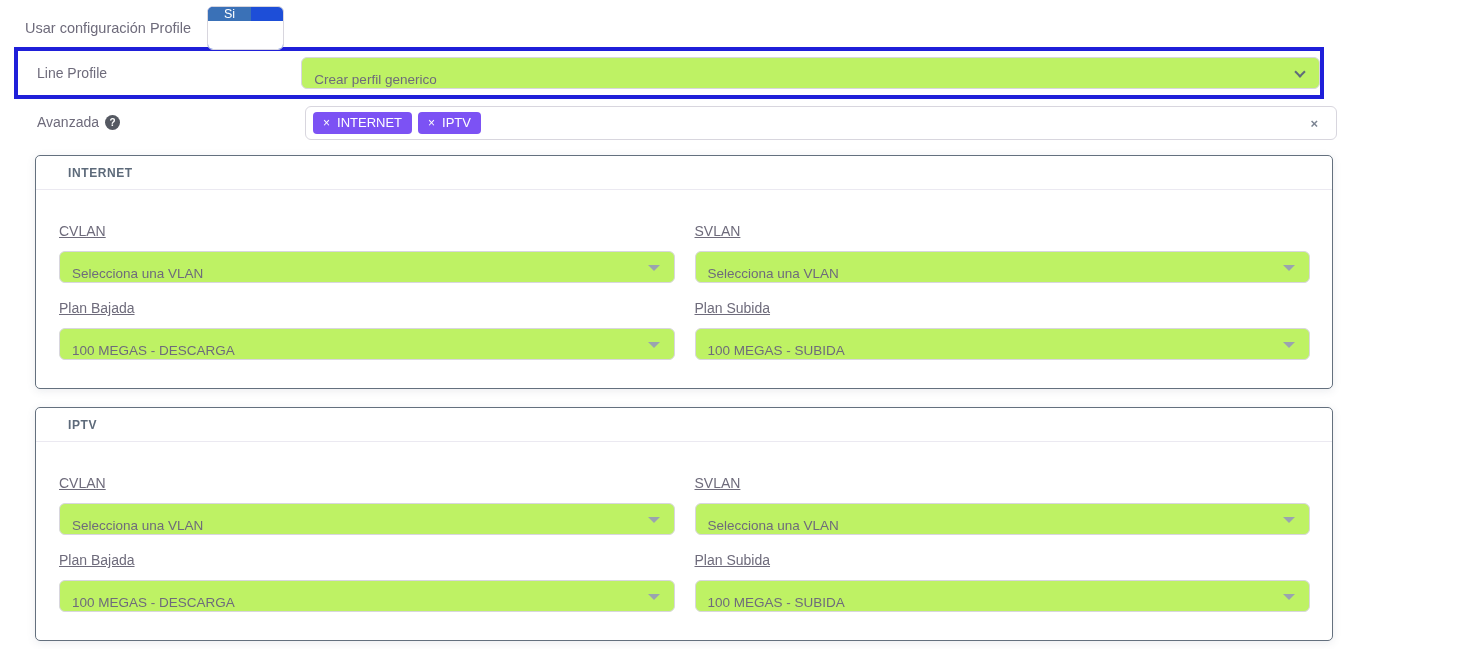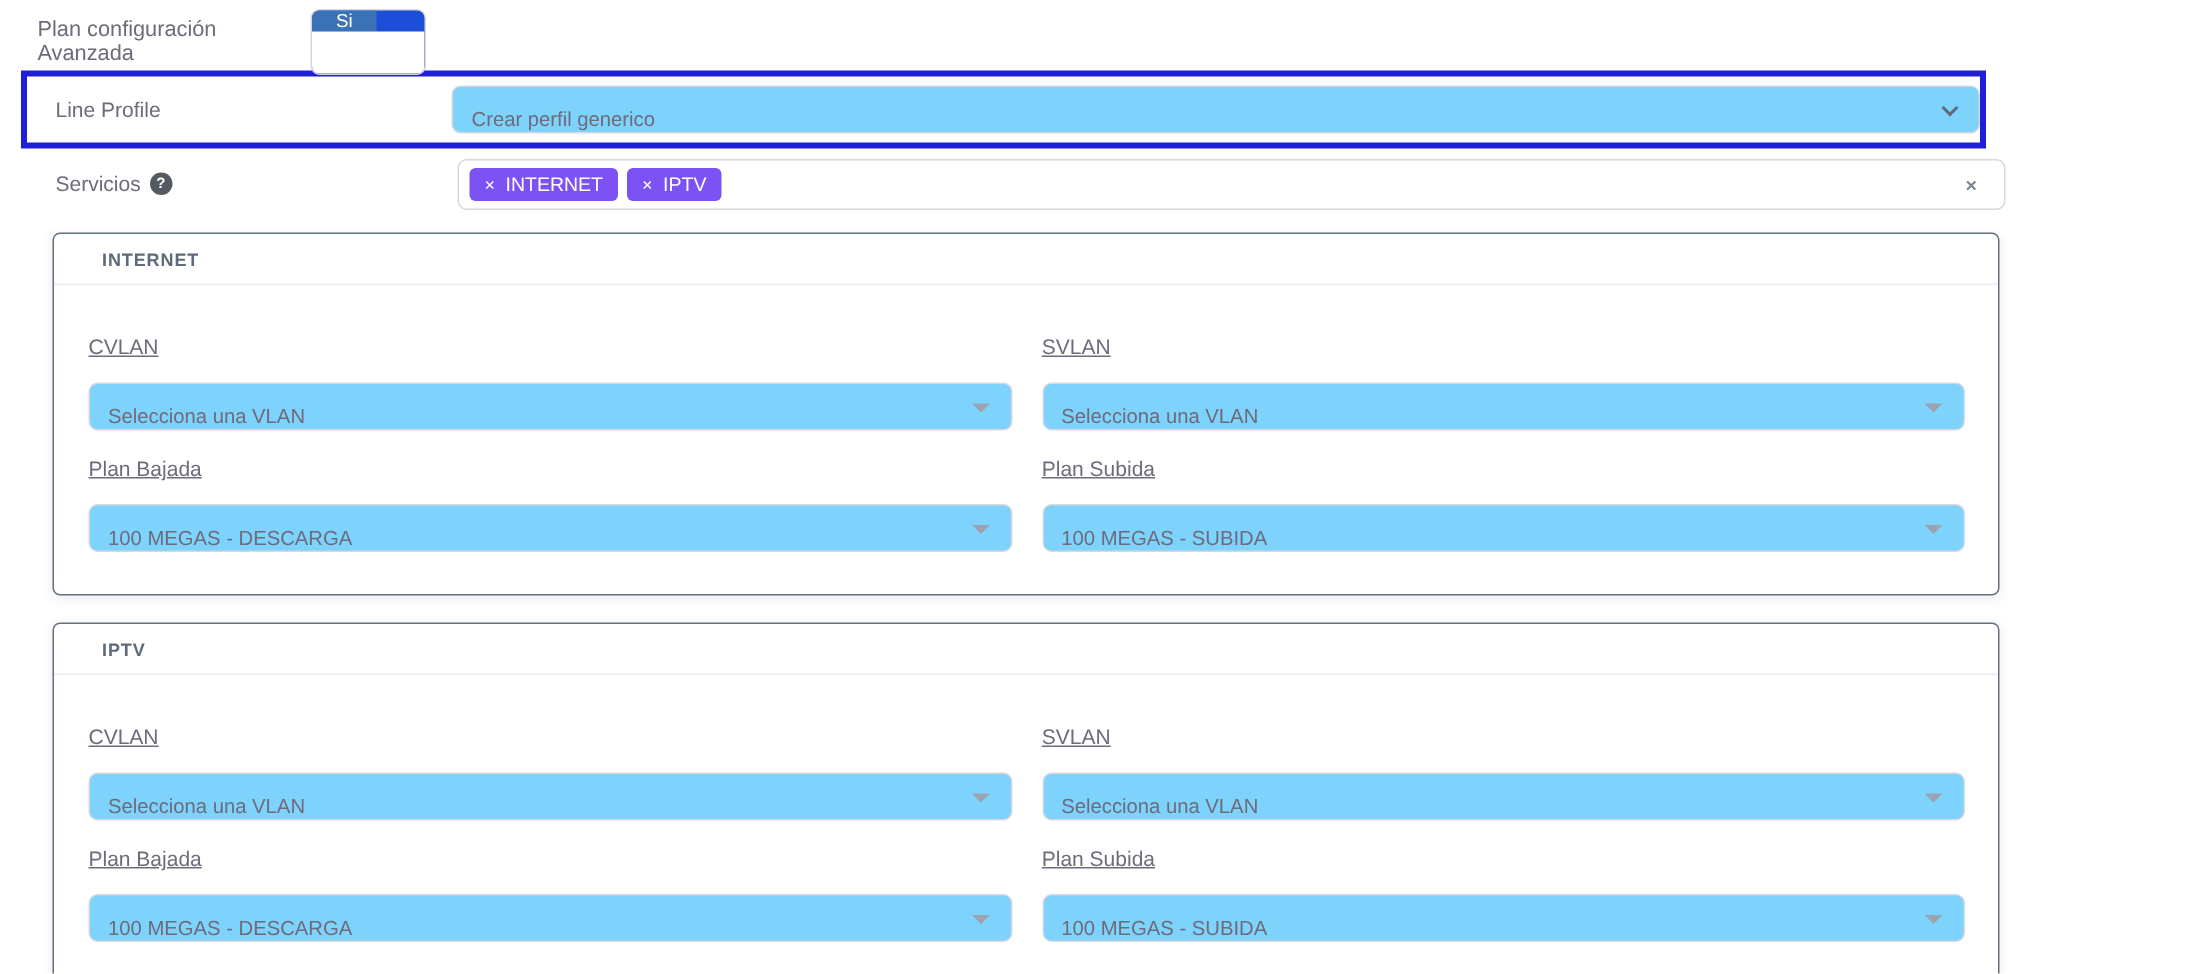--- a/index.html
+++ b/index.html
@@ -27,21 +27,21 @@
 
   
   .highlight-box {
     margin:3px 0 0 14px; width:1310px; height:52px;
     border:4px solid #1f1fd9; background:#fff;
     display:flex; align-items:center;
   }
   .hb-label { width:287px; padding-left:19px; font-size:14px; color:#6e6b7b; }
 
   .select {
-    height:32px; border:1px solid #d8d6de; border-radius:6px; background:#7dd3fc;
+    height:32px; border:1px solid #d8d6de; border-radius:6px; background:#bef264;
     display:flex; align-items:center; padding:12px 34px 0 12px;
     font-size:13.5px; color:#6e6b7b; position:relative; cursor:pointer;
     white-space:nowrap;
   }
   .hb-select { width:1032px; }
   .chevron {
     position:absolute; right:15px; top:10px; width:8px; height:8px;
     border-right:2px solid #5f6b7a; border-bottom:2px solid #5f6b7a;
     transform:rotate(45deg);
   }
@@ -83,51 +83,51 @@
   .card-header {
     height:34px; display:flex; align-items:center; padding-left:32px;
     border-bottom:1px solid #ebe9f1;
     font-size:12px; font-weight:bold; letter-spacing:.6px; color:#5d6a7a;
   }
   .card-body {
     padding:33px 22px 28px 23px;
     display:grid; grid-template-columns:1fr 1fr; column-gap:20px; row-gap:17px;
   }
   .flabel { font-size:14px; color:#6e6b7b; margin-bottom:12px;text-decoration:underline; }
-  .fselect { width:100%;margin-top:16px; }
+  .fselect { width:100%; }
   .caret {
     position:absolute; right:14px; top:13px; width:0; height:0;
     border-left:6px solid transparent; border-right:6px solid transparent;
     border-top:6px solid #9aa3af;
   }
 </style>
 </head>
 <body>
 
 <div class="page">
 
   <div class="toggle-row">
-    <span class="lbl">Plan configuración Avanzada</span>
+    <span class="lbl">Usar configuración Profile</span>
     <div class="toggle">
       <div class="toggle-on">Si</div>
       <div class="toggle-off"></div>
     </div>
   </div>
 
   <div class="highlight-box">
     <span class="hb-label">Line Profile</span>
     <div class="select hb-select">
       <span>Crear perfil generico</span>
       <span class="chevron"></span>
     </div>
   </div>
 
   <div class="servicios-row">
     <span class="sv-label">
-      <span>Servicios</span>
+      <span>Avanzada</span>
       <span class="help">?</span>
     </span>
     <div class="multiselect">
       <span class="tag">
         <span class="tag-x">×</span>
         <span>INTERNET</span>
       </span>
       <span class="tag">
         <span class="tag-x">×</span>
         <span>IPTV</span>

